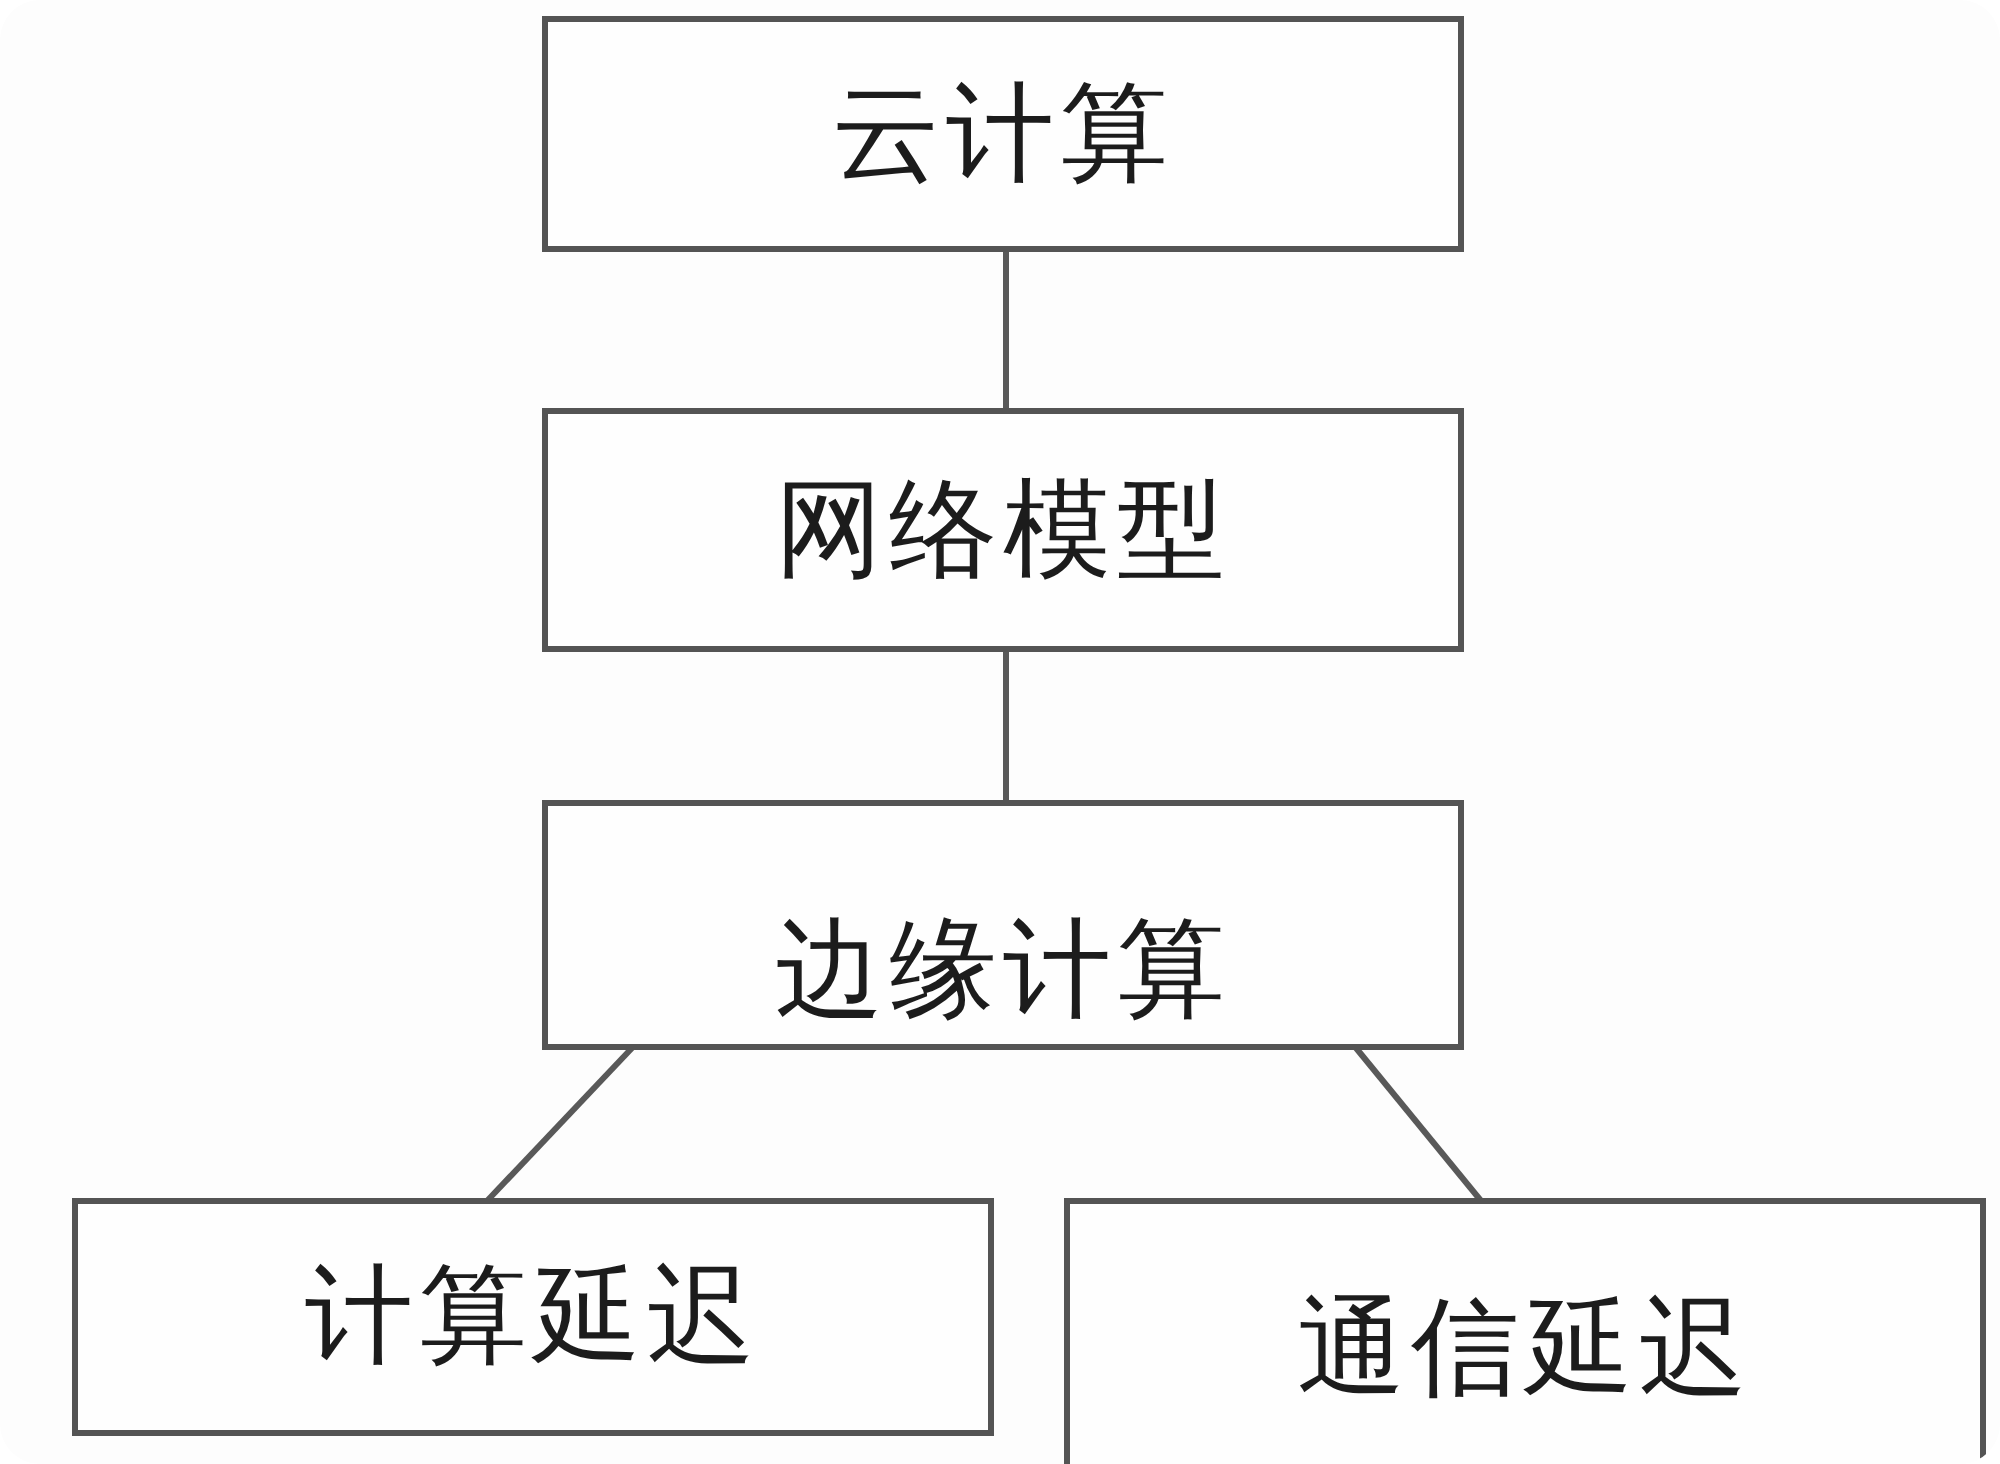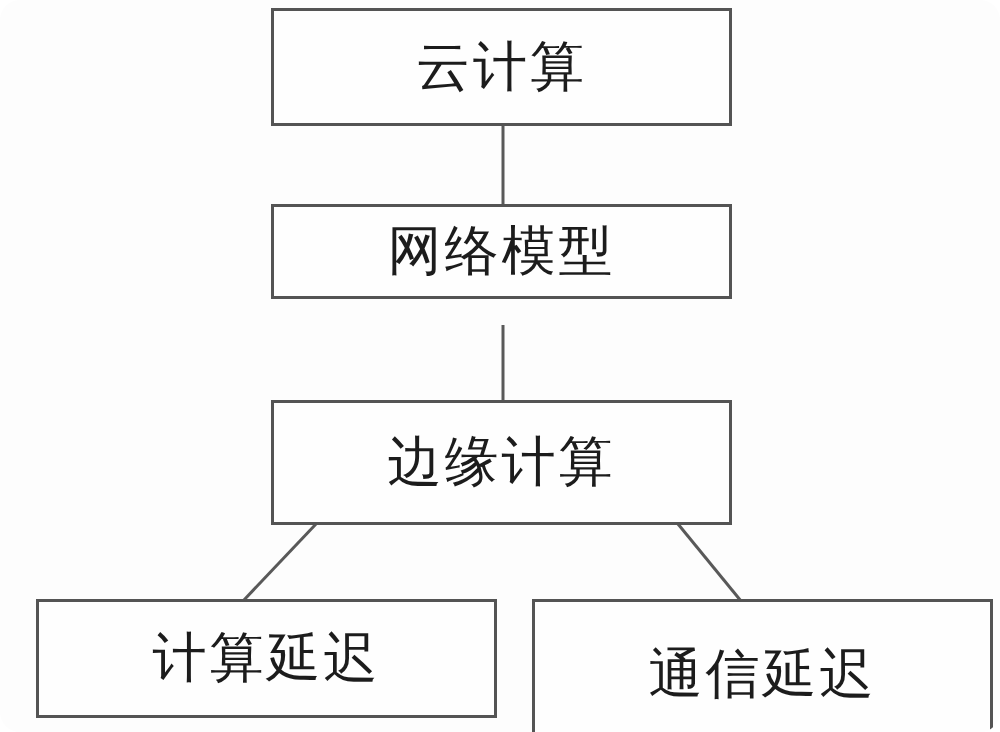--- a/index.html
+++ b/index.html
@@ -34,22 +34,22 @@
     background: #fefefe;
     display: flex;
     align-items: center;
     justify-content: center;
     font-size: 54px;
     letter-spacing: 3px;
     color: #1c1c1c;
     white-space: nowrap;
   }
   .node-cloud   { left: 271px; top: 8px;   width: 461px; height: 118px; }
-  .node-network { left: 271px; top: 204px; width: 461px; height: 95px; }
-  .node-edge    { left: 271px; top: 400px; width: 461px; height: 125px; }
+  .node-network { left: 271px; top: 204px; width: 461px; height: 122px; }
+  .node-edge    { left: 271px; top: 400px; width: 461px; height: 125px; align-items: flex-end; }
   .node-comp    { left: 12px;  top: 599px; width: 461px; height: 119px; margin-left: 24px; }
   .node-comm    { left: 532px; top: 599px; width: 461px; height: 150px; align-items: center; }
 </style>
 </head>
 <body>
 
 <div class="canvas">
 
   <svg class="edges-svg" viewBox="0 0 1000 732" xmlns="http://www.w3.org/2000/svg">
     <line x1="503" y1="125" x2="503" y2="206"></line>

